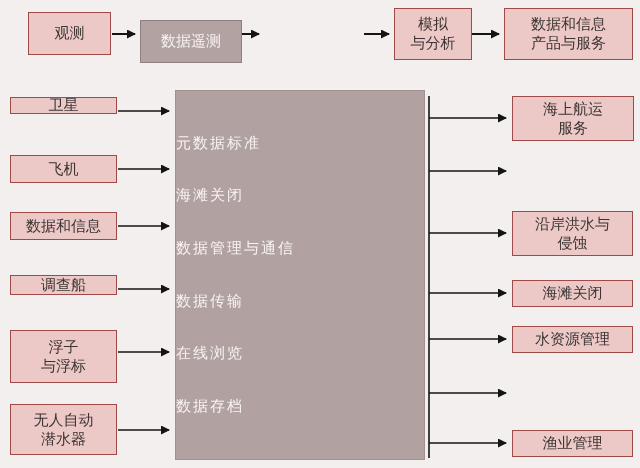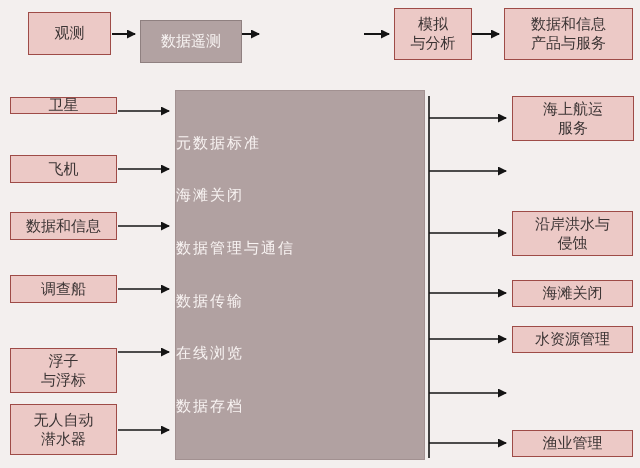--- a/index.html
+++ b/index.html
@@ -71,22 +71,22 @@
   <div class="box pink" style="left:28px;top:12px;width:83px;height:43px">观测</div>
   <div class="box gray" style="left:140px;top:20px;width:102px;height:43px">数据遥测</div>
   <div class="box pink" style="left:394px;top:8px;width:78px;height:52px">模拟
 与分析</div>
   <div class="box pink" style="left:504px;top:8px;width:129px;height:52px">数据和信息
 产品与服务</div>
 
   <div class="box pink" style="left:10px;top:97px;width:107px;height:17px">卫星</div>
   <div class="box pink" style="left:10px;top:155px;width:107px;height:28px">飞机</div>
   <div class="box pink" style="left:10px;top:212px;width:107px;height:28px">数据和信息</div>
-  <div class="box pink" style="left:10px;top:275px;width:107px;height:28px">调查船</div>
-  <div class="box pink" style="left:10px;top:348px;width:107px;height:45px">浮子
+  <div class="box pink" style="left:10px;top:275px;width:107px;height:20px">调查船</div>
+  <div class="box pink" style="left:10px;top:330px;width:107px;height:53px">浮子
 与浮标</div>
   <div class="box pink" style="left:10px;top:404px;width:107px;height:51px">无人自动
 潜水器</div>
 
   <div class="center-box">
     <div class="center-item">元数据标准</div>
     <div class="center-item">海滩关闭</div>
     <div class="center-item">数据管理与通信</div>
     <div class="center-item">数据传输</div>
     <div class="center-item">在线浏览</div>

